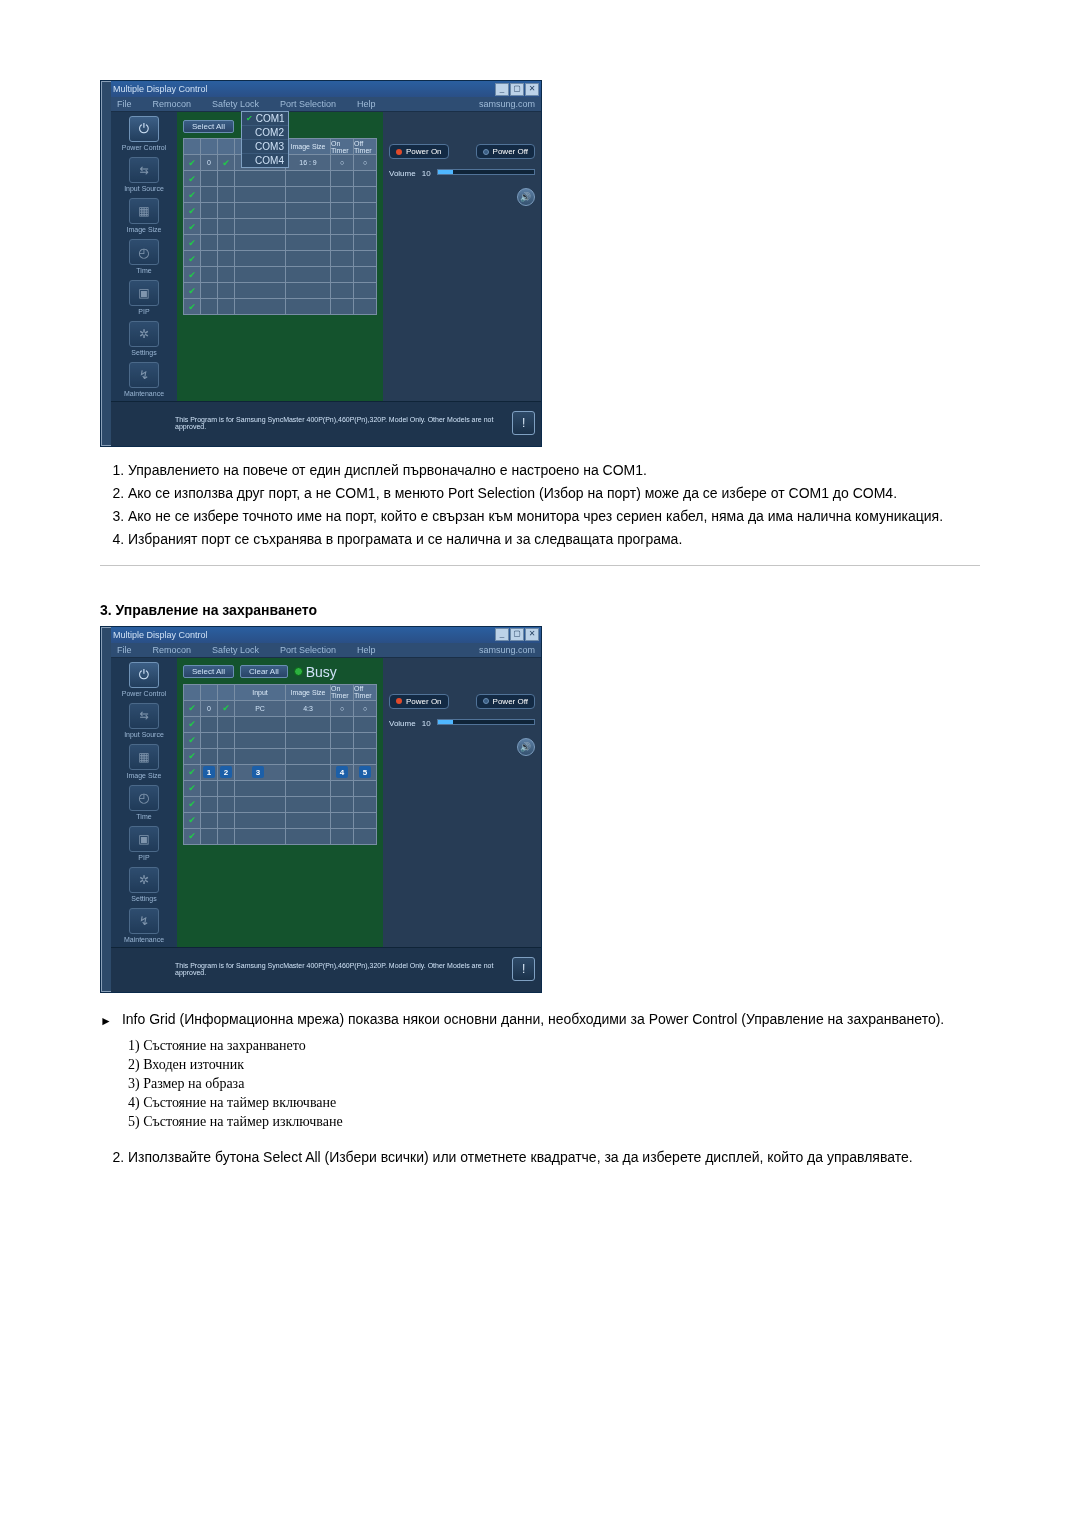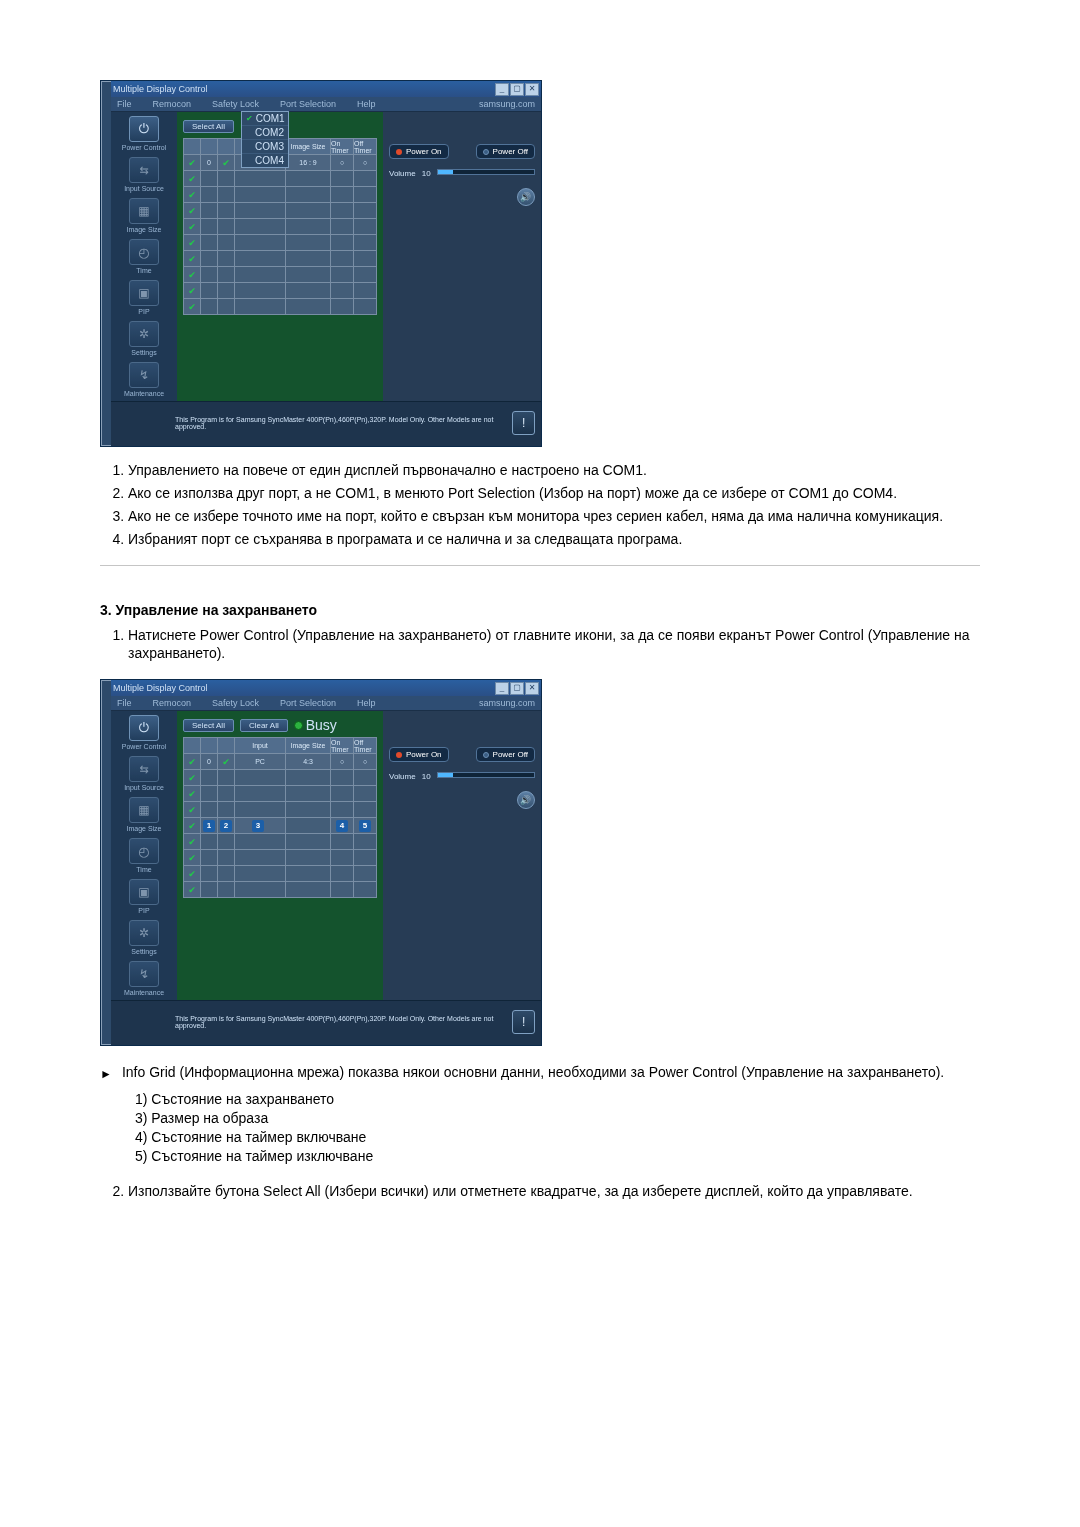--- a/index.html
+++ b/index.html
@@ -230,21 +230,21 @@
     margin: 10px 0 36px 0;
   }
   .sec-title { font-weight: bold; margin: 0 0 8px 0; }
   .arrow-block {
     display: flex;
     align-items: flex-start;
     gap: 10px;
     margin: 18px 0 10px 0;
   }
   .arrow-block .arr { font-size: 12px; margin-top: 3px; }
-  .sub-list { margin: 6px 0 18px 35px; padding: 0; list-style: none; }
+  .sub-list { margin: 6px 0 18px 28px; padding: 0; list-style: none; font-family: Liberation Serif, serif; }
   .sub-list li { margin: 3px 0; }
 </style>
 </head>
 <body>
 
 <div class="page">
 
   <div class="app-window">
     <div class="titlebar">
       <span>Multiple Display Control</span>
@@ -429,23 +429,20 @@
   <ol class="num-list">
     <li>Управлението на повече от един дисплей първоначално е настроено на COM1.</li>
     <li>Ако се използва друг порт, а не COM1, в менюто Port Selection (Избор на порт) може да се избере от COM1 до COM4.</li>
     <li>Ако не се избере точното име на порт, който е свързан към монитора чрез сериен кабел, няма да има налична комуникация.</li>
     <li>Избраният порт се съхранява в програмата и се налична и за следващата програма.</li>
   </ol>
 
   <hr class="rule">
 
   <p class="sec-title">3. Управление на захранването</p>
-  <ol class="num-list">
-    <li>Натиснете Power Control (Управление на захранването) от главните икони, за да се появи екранът Power Control (Управление на захранването).</li>
-  </ol>
 
   <div class="app-window">
     <div class="titlebar">
       <span>Multiple Display Control</span>
       <div class="winbtns">
         <div class="winbtn">_</div>
         <div class="winbtn">▢</div>
         <div class="winbtn">✕</div>
       </div>
     </div>
@@ -619,20 +616,21 @@
       </div>
     </div>
   </div>
 
   <div class="arrow-block">
     <span class="arr">►</span>
     <span>Info Grid (Информационна мрежа) показва някои основни данни, необходими за Power Control (Управление на захранването).</span>
   </div>
   <ul class="sub-list">
     <li>1) Състояние на захранването</li>
+    <li>2) Входен източник</li>
     <li>3) Размер на образа</li>
     <li>4) Състояние на таймер включване</li>
     <li>5) Състояние на таймер изключване</li>
   </ul>
 
   <ol class="num-list" start="2">
     <li>Използвайте бутона Select All (Избери всички) или отметнете квадратче, за да изберете дисплей, който да управлявате.</li>
   </ol>
 
 </div>

